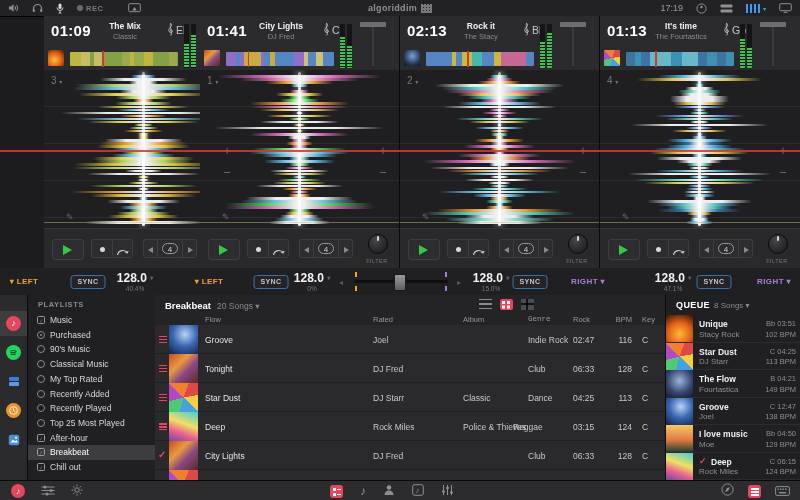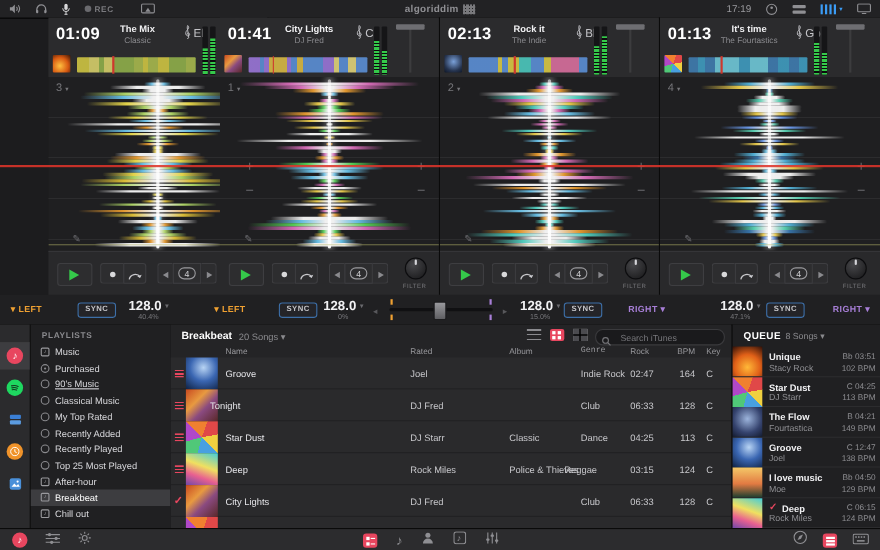--- a/index.html
+++ b/index.html
@@ -500,21 +500,21 @@
             </div>
             <div class="flabel">FILTER</div>
           </div>
         </div>
       </div>
       <div class="deck" style="left: 400px;">
         <div class="dhead">
           <div class="dtime">02:13</div>
           <div class="dtw">
             <div class="dtitle">Rock it</div>
-            <div class="dartist">The Indie</div>
+            <div class="dartist">The Stacy</div>
           </div>
           <div class="dkey">
             <span><svg width="9" height="14" viewBox="0 0 9 14">
                 <path d="M4.6 1.2 C5.7 2.1 5.9 3.3 4.9 4.5 C3.6 6.1 2.6 7 2.9 8.8 C3.2 10.4 4.7 11.1 5.7 10.5 C6.7 9.9 6.6 8.5 5.7 8.1 C4.9 7.8 4.1 8.4 4.3 9.2 M4.6 1.2 C4 2.6 4.2 4 4.7 6 L5.5 11.6 C5.7 12.7 4.9 13.3 4.1 12.9" stroke="#c0c0c4" stroke-width="0.9" fill="none"></path>
               </svg></span>
             <span>Bb</span>
           </div>
           <div class="dmeters">
             <div class="meter">
               <div class="mfill" style="height: 60%;"></div>
@@ -824,21 +824,21 @@
       <div class="pl-header">PLAYLISTS</div>
       <div id="pl-items">
           <div class="plrow" style="top: 18px;">
             <div class="plicon box">♪</div>
             <div class="pllabel">Music</div>
           </div>
           <div class="plrow" style="top: 32.7px;">
             <div class="plicon purchased"></div>
             <div class="pllabel">Purchased</div>
           </div>
-          <div class="plrow" style="top: 47.4px; text-decoration: underline;">
+          <div class="plrow" style="top: 47.4px;">
             <div class="plicon smart"></div>
             <div class="pllabel">90's Music</div>
           </div>
           <div class="plrow" style="top: 62.1px;">
             <div class="plicon smart"></div>
             <div class="pllabel">Classical Music</div>
           </div>
           <div class="plrow" style="top: 76.8px;">
             <div class="plicon smart"></div>
             <div class="pllabel">My Top Rated</div>
@@ -872,54 +872,45 @@
 
     <div id="songs">
       <div id="songs-header">
         <span class="sh-title">Breakbeat</span>
         <span class="sh-count"><span>20 Songs</span> ▾</span>
         <div class="viewicons">
           <span class="vi list"></span>
           <span class="vi artlist"></span>
           <span class="vi grid"></span>
         </div>
-        <div id="search">
-          <span class="mag">
-            <svg width="9" height="9" viewBox="0 0 9 9">
-                <circle cx="3.5" cy="3.5" r="2.6" stroke="#77777b" stroke-width="1" fill="none"></circle>
-                <path d="M5.6 5.6L8 8" stroke="#77777b" stroke-width="1"></path>
-              </svg>
-          </span>
-          <input type="text" placeholder="Search iTunes" style="">
-        </div>
       </div>
       <div id="songs-cols">
-          <div class="scol" style="left: 50px;">Name</div>
+          <div class="scol" style="left: 50px;">Flow</div>
           <div class="scol" style="left: 218px;">Rated</div>
           <div class="scol" style="left: 308px;">Album</div>
           <div class="scol" style="left: 373px; font-family: Liberation Mono, monospace;">Genre</div>
           <div class="scol" style="left: 418px;">Rock</div>
           <div class="scol" style="right: 33px;">BPM</div>
           <div class="scol" style="left: 487px;">Key</div>
         </div>
       <div id="songs-rows">
           <div class="srow" style="top: 0px;">
             <div class="rmark"></div>
             <div class="rart art-groove"></div>
             <div class="scell" style="left: 50px;">Groove</div>
             <div class="scell dim" style="left: 218px;">Joel</div>
             <div class="scell dim" style="left: 373px;">Indie Rock</div>
             <div class="scell dim" style="left: 418px;">02:47</div>
-            <div class="scell dim" style="right: 33px;">164</div>
+            <div class="scell dim" style="right: 33px;">116</div>
             <div class="scell dim" style="left: 487px;">C</div>
           </div>
           <div class="srow" style="top: 29px;">
             <div class="rmark"></div>
             <div class="rart art-painting"></div>
-            <div class="scell" style="left: 36px;">Tonight</div>
+            <div class="scell" style="left: 50px;">Tonight</div>
             <div class="scell dim" style="left: 218px;">DJ Fred</div>
             <div class="scell dim" style="left: 373px;">Club</div>
             <div class="scell dim" style="left: 418px;">06:33</div>
             <div class="scell dim" style="right: 33px;">128</div>
             <div class="scell dim" style="left: 487px;">C</div>
           </div>
           <div class="srow" style="top: 58px;">
             <div class="rmark"></div>
             <div class="rart art-mosaic"></div>
             <div class="scell" style="left: 50px;">Star Dust</div>

